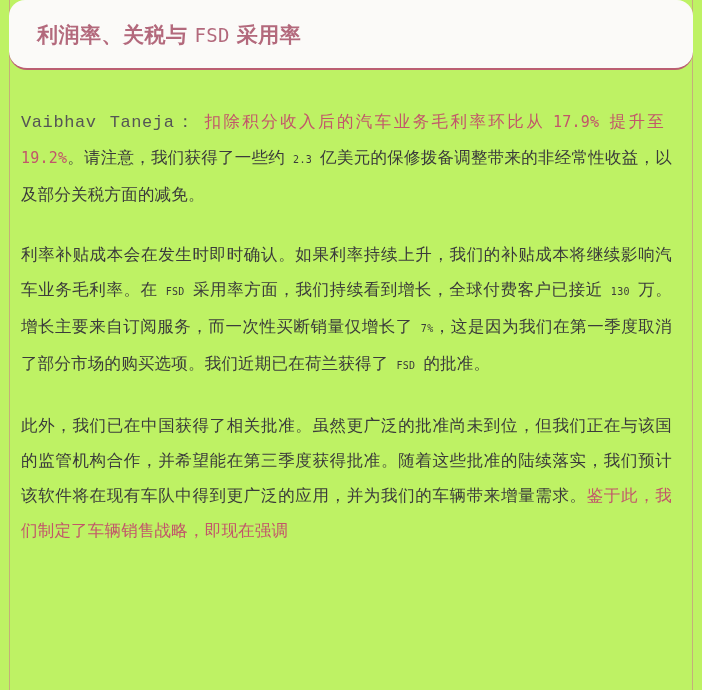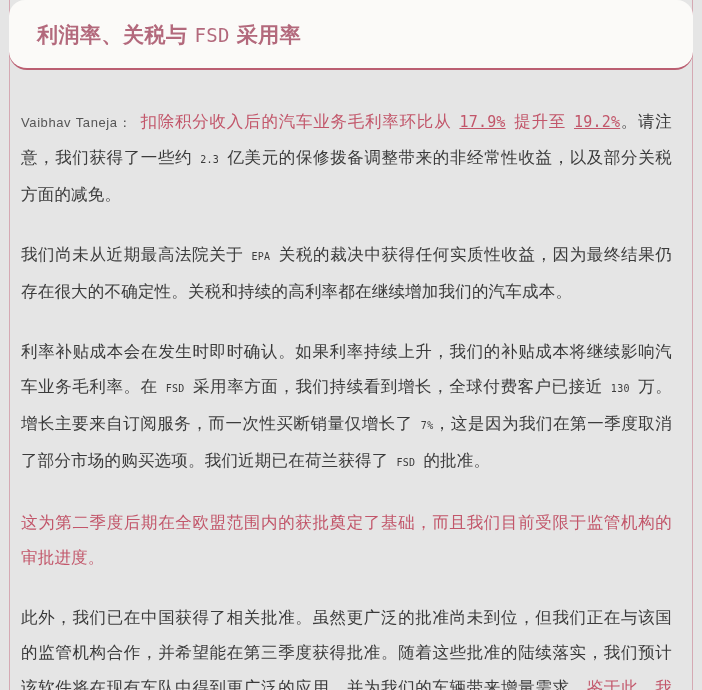--- a/index.html
+++ b/index.html
@@ -14,21 +14,21 @@
   body {
     font-family: "Liberation Sans", "DejaVu Sans", sans-serif;
     -webkit-font-smoothing: antialiased;
   }
 
   
   .card {
     position: relative;
     width: 702px;
     height: 690px;
-    background: #e5e5e5;
+    background: #bef264;
     padding: 0;
   }
   .rule {
     position: absolute;
     top: 0;
     bottom: 0;
     width: 1px;
     background: #c9788a;
     opacity: .55;
   }
@@ -87,34 +87,33 @@
   }
   p.para:last-child { margin-bottom: 0; }
 
   .mono {
     font-family: "DejaVu Sans Mono", "Liberation Mono", monospace;
     font-size: 10px;
     letter-spacing: .3px;
   }
   .speaker {
     color: #555555;
-    font-family: Liberation Sans, sans-serif;
-    font-size: 13px;
+    font-family: Liberation Mono, monospace;
+    font-size: 17px;
     letter-spacing: .6px;
   }
   .hl {
     color: #c2566a;
     font-weight: normal;
   }
   .num-hl {
     color: #c2566a;
     font-family: "DejaVu Sans Mono", "Liberation Mono", monospace;
     font-size: 15px;
     font-weight: normal;
-    text-decoration: underline;
   }
   .sp { padding: 0 4px; }
 </style>
 </head>
 <body>
 
 <div class="card">
 
   <div class="rule rule-left"></div>
   <div class="rule rule-right"></div>
@@ -122,22 +121,20 @@
   <div class="header">
     <div class="header-title">
       <span>利润率、关税与</span><span class="mono">FSD</span><span>采用率</span>
     </div>
   </div>
 
   <div class="body">
 
     <p class="para"><span class="speaker">Vaibhav Taneja：</span><span class="sp"></span><span class="hl">扣除积分收入后的汽车业务毛利率环比从</span><span class="sp"></span><span class="num-hl">17.9%</span><span class="sp"></span><span class="hl">提升至</span><span class="sp"></span><span class="num-hl">19.2%</span><span>。请注意，我们获得了一些约</span><span class="sp"></span><span class="mono">2.3</span><span class="sp"></span><span>亿美元的保修拨备调整带来的非经常性收益，以及部分关税方面的减免。</span></p>
 
-    <p class="para"><span>我们尚未从近期最高法院关于</span><span class="sp"></span><span class="mono">EPA</span><span class="sp"></span><span>关税的裁决中获得任何实质性收益，因为最终结果仍存在很大的不确定性。关税和持续的高利率都在继续增加我们的汽车成本。</span></p>
 
     <p class="para"><span>利率补贴成本会在发生时即时确认。如果利率持续上升，我们的补贴成本将继续影响汽车业务毛利率。在</span><span class="sp"></span><span class="mono">FSD</span><span class="sp"></span><span>采用率方面，我们持续看到增长，全球付费客户已接近</span><span class="sp"></span><span class="mono">130</span><span class="sp"></span><span>万。增长主要来自订阅服务，而一次性买断销量仅增长了</span><span class="sp"></span><span class="mono">7%</span><span>，这是因为我们在第一季度取消了部分市场的购买选项。我们近期已在荷兰获得了</span><span class="sp"></span><span class="mono">FSD</span><span class="sp"></span><span>的批准。</span></p>
 
-    <p class="para"><span class="hl">这为第二季度后期在全欧盟范围内的获批奠定了基础，而且我们目前受限于监管机构的审批进度。</span></p>
 
     <p class="para"><span>此外，我们已在中国获得了相关批准。虽然更广泛的批准尚未到位，但我们正在与该国的监管机构合作，并希望能在第三季度获得批准。随着这些批准的陆续落实，我们预计该软件将在现有车队中得到更广泛的应用，并为我们的车辆带来增量需求。</span><span class="hl">鉴于此，我们制定了车辆销售战略，即现在强调</span></p>
 
   </div>
 </div>
 
 </body></html>

